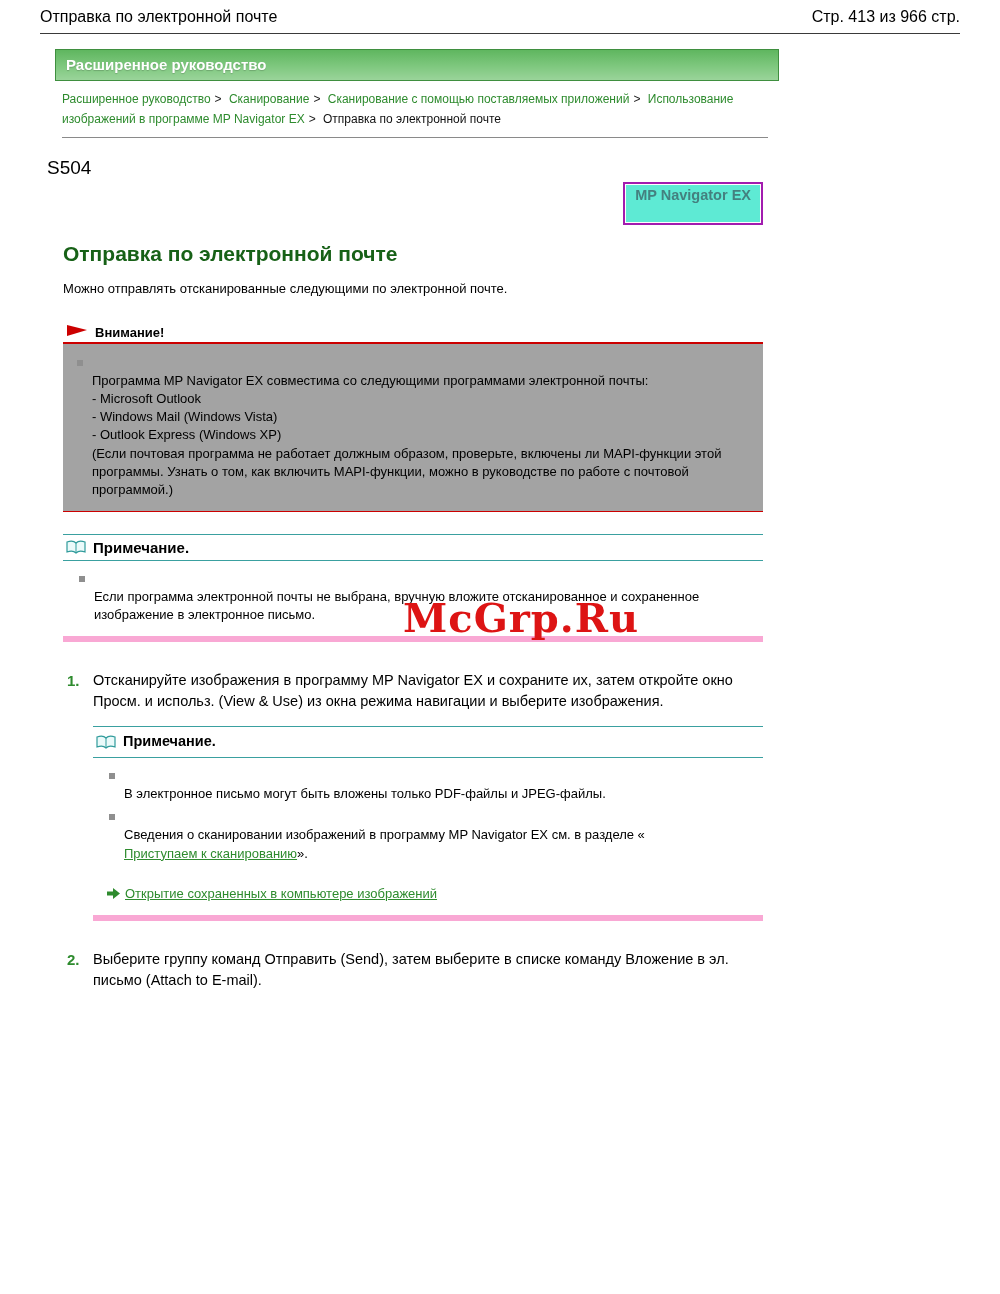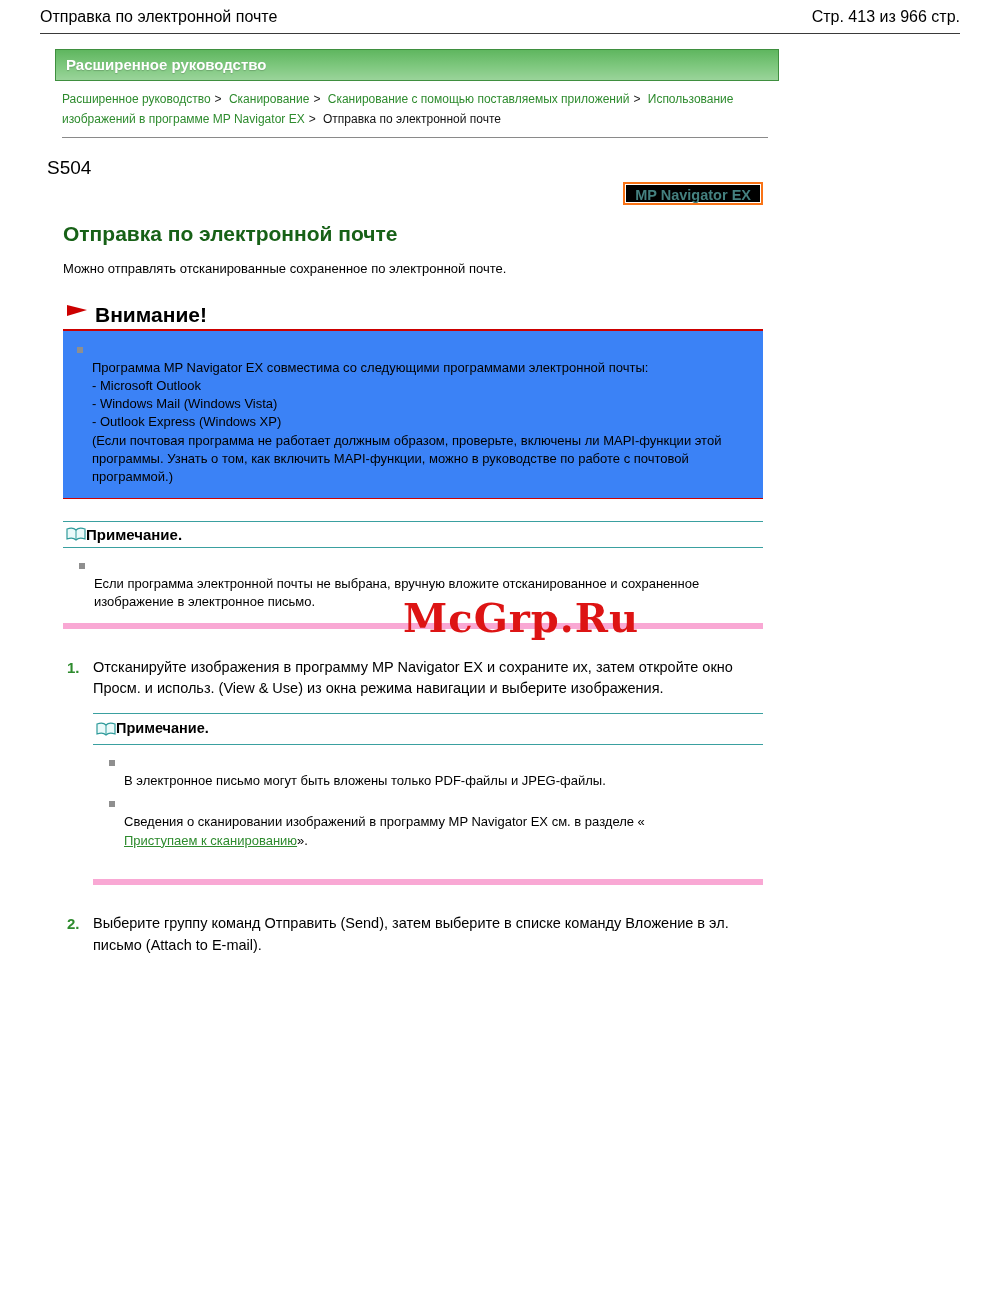--- a/index.html
+++ b/index.html
@@ -50,67 +50,67 @@
   .crumb-sep { color: #222; margin: 0 4px; }
   .crumb-current { color: #111; }
 
   .model-code { margin: 19px 0 0 47px; font-size: 19px; }
 
   .content { margin-left: 63px; width: 700px; }
 
   .badge-row { text-align: right; margin-top: 3px; }
   .product-badge {
     display: inline-block;
-    padding: 3px 10px 0;
+    padding: 3px 10px 20px;
     font-size: 14.5px;
     font-weight: bold;
     color: #44807f;
-    background: #000000;
-    border: 2px solid #f97316;
+    background: #5eead4;
+    border: 2px solid #a21caf;
     box-shadow: inset 0 0 0 1px #ffffff;
   }
 
   .page-title {
     margin: 17px 0 15px;
     font-size: 21px;
     font-weight: bold;
     color: #176117;
   }
   .intro { font-size: 13px; margin-bottom: 27px; }
 
   
   .warn { margin-top: 4px; }
   .warn-header {
-    display: flex; align-items: flex-start; gap: 7px;
-    font-weight: bold; font-size: 21px;
+    display: flex; align-items: flex-end; gap: 7px;
+    font-weight: bold; font-size: 13px;
     padding-left: 3px; margin-bottom: 2px;
   }
   .warn-box {
     border-top: 2px solid #cc0000;
     border-bottom: 1px solid #cc0000;
-    background: #3b82f6;
+    background: #a3a3a3;
     padding: 10px 10px 12px 12px;
   }
   .bullet-item {
     position: relative;
     padding-left: 17px;
     font-size: 13px;
     line-height: 1.4;
     white-space: pre-line;
   }
   .bullet-item + .bullet-item { margin-top: 5px; }
   .sq {
     position: absolute; left: 2px; top: 6px;
     width: 6px; height: 6px; background: #8f8f8f;
   }
 
   
   .note { margin-top: 22px; }
   .note-header {
-    display: flex; align-items: center; 
+    display: flex; align-items: center; gap: 7px;
     border-top: 1px solid #3aa0a0;
     border-bottom: 1px solid #3aa0a0;
     padding: 4px 0 4px 3px;
     font-weight: bold; font-size: 15px;
   }
   .note-body {
     border-bottom: 6px solid #f9a8d4;
     padding: 9px 4px 11px 14px;
   }
   .green-link { color: #2e8b2e; cursor: pointer; text-decoration: underline; }
@@ -168,21 +168,21 @@
 
 <div class="model-code">S504</div>
 
 <div class="content">
 
   <div class="badge-row">
     <span class="product-badge">MP Navigator EX</span>
   </div>
 
   <h1 class="page-title">Отправка по электронной почте</h1>
-  <p class="intro">Можно отправлять отсканированные сохраненное по электронной почте.</p>
+  <p class="intro">Можно отправлять отсканированные следующими по электронной почте.</p>
 
   <div class="warn">
     <div class="warn-header">
       <span class="icon">
         <svg width="22" height="17" viewBox="0 0 22 17" aria-hidden="true">
           <polygon points="1,2 21,7 1,13" fill="#cc0000"></polygon>
         </svg>
       </span>
       <span>Внимание!</span>
     </div>
@@ -229,20 +229,28 @@
           </span>
           <span>Примечание.</span>
         </div>
         <div class="note-body">
           <div class="bullet-item">
             <span class="sq"></span><span>В электронное письмо могут быть вложены только PDF-файлы и JPEG-файлы.</span>
           </div>
           <div class="bullet-item">
             <span class="sq"></span><span>Сведения о сканировании изображений в программу MP Navigator EX см. в разделе «</span><span class="link-line2"><span class="green-link">Приступаем к сканированию</span><span>».</span></span>
           </div>
+          <div class="arrow-link">
+            <span class="icon">
+              <svg width="13" height="11" viewBox="0 0 13 11" aria-hidden="true">
+                <polygon points="0,3.5 6,3.5 6,0 13,5.5 6,11 6,7.5 0,7.5" fill="#2e8b2e"></polygon>
+              </svg>
+            </span>
+            <span class="green-link">Открытие сохраненных в компьютере изображений</span>
+          </div>
         </div>
       </div>
     </div>
   </div>
 
   <div class="step">
     <div class="step-num">2.</div>
     <div class="step-body">
       <div>Выберите группу команд Отправить (Send), затем выберите в списке команду Вложение в эл. письмо (Attach to E-mail).</div>
     </div>

